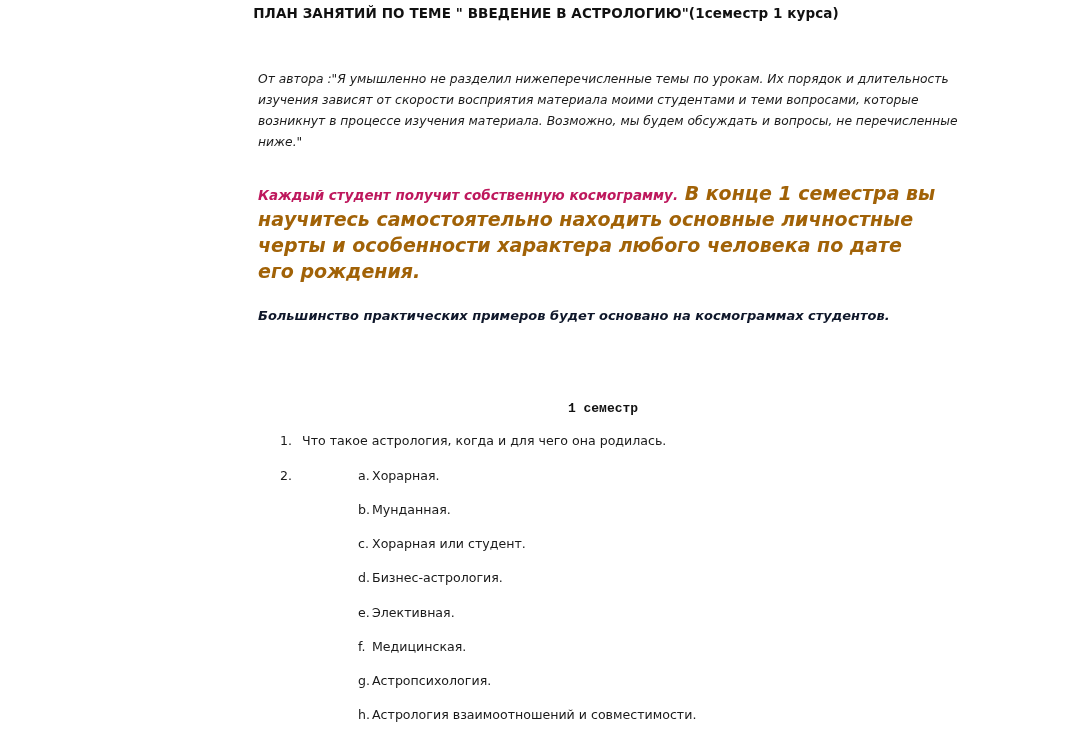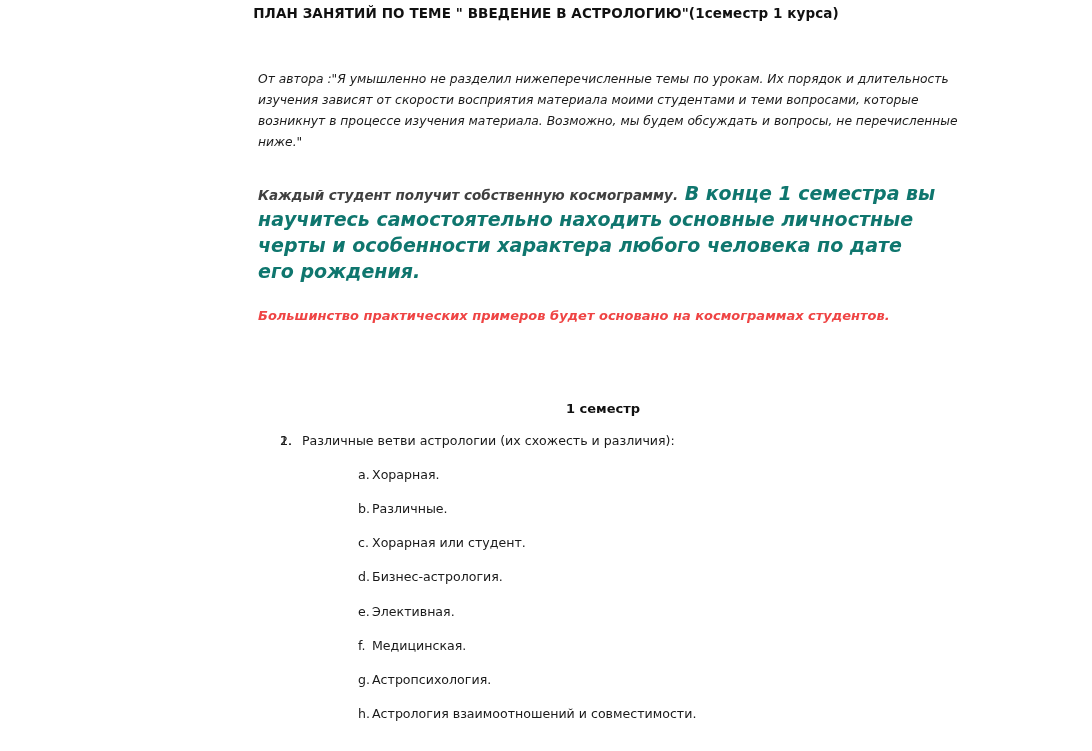--- a/index.html
+++ b/index.html
@@ -42,44 +42,45 @@
     max-width: 714px;
   }
   .promise {
     margin-bottom: 24px;
     max-width: 680px;
   }
   .promise .lead {
     font-weight: bold;
     font-style: italic;
     font-size: 13.5px;
-    color: #404040;
+    color: #be185d;
   }
   .promise .big {
     font-weight: bold;
     font-style: italic;
     font-size: 19px;
     line-height: 1.38;
-    color: #0f766e;
+    color: #a16207;
   }
   .note2 {
     font-weight: bold;
     font-style: italic;
     font-size: 13px;
-    color: #ef4444;
+    color: #0f172a;
     margin-bottom: 14px;
   }
   .semester-heading {
     text-align: center;
     font-weight: bold;
     font-size: 13px;
     color: #111;
     margin-top: 78px;
     margin-bottom: 16px;
     margin-right: 44px;
+    font-family: Liberation Mono, monospace;
   }
   ol.main-list {
     list-style: none;
     margin: 0;
     padding: 0;
   }
   ol.main-list > li {
     font-size: 12.6px;
     line-height: 1.45;
     margin-bottom: 16px;
@@ -128,32 +129,32 @@
       <span class="lead">Каждый студент получит собственную космограмму.</span><span class="big"> В конце 1 семестра  вы научитесь самостоятельно находить основные личностные черты и особенности характера любого человека по дате его рождения.</span>
     </div>
 
     <div class="note2">Большинство практических примеров будет основано на космограммах студентов.</div>
 
     <div class="semester-heading">1 семестр</div>
 
     <ol class="main-list">
 
       <li class="indent-a">
-        <span class="num">1.</span>
+        <span class="num">1.</span><span>Что такое астрология, когда и для чего она родилась.</span>
       </li>
 
       <li class="indent-a">
-        <span class="num">2.</span><span>Различные ветви астрологии (их схожесть и различия):</span>
+        <span class="num">2.</span>
 
         <ol class="sub-list">
           <li>
             <span class="num">a.</span><span>Хорарная.</span>
           </li>
           <li>
-            <span class="num">b.</span><span>Различные.</span>
+            <span class="num">b.</span><span>Мунданная.</span>
           </li>
           <li>
             <span class="num">c.</span><span>Хорарная или студент.</span>
           </li>
           <li>
             <span class="num">d.</span><span>Бизнес-астрология.</span>
           </li>
           <li>
             <span class="num">e.</span><span>Элективная.</span>
           </li>

